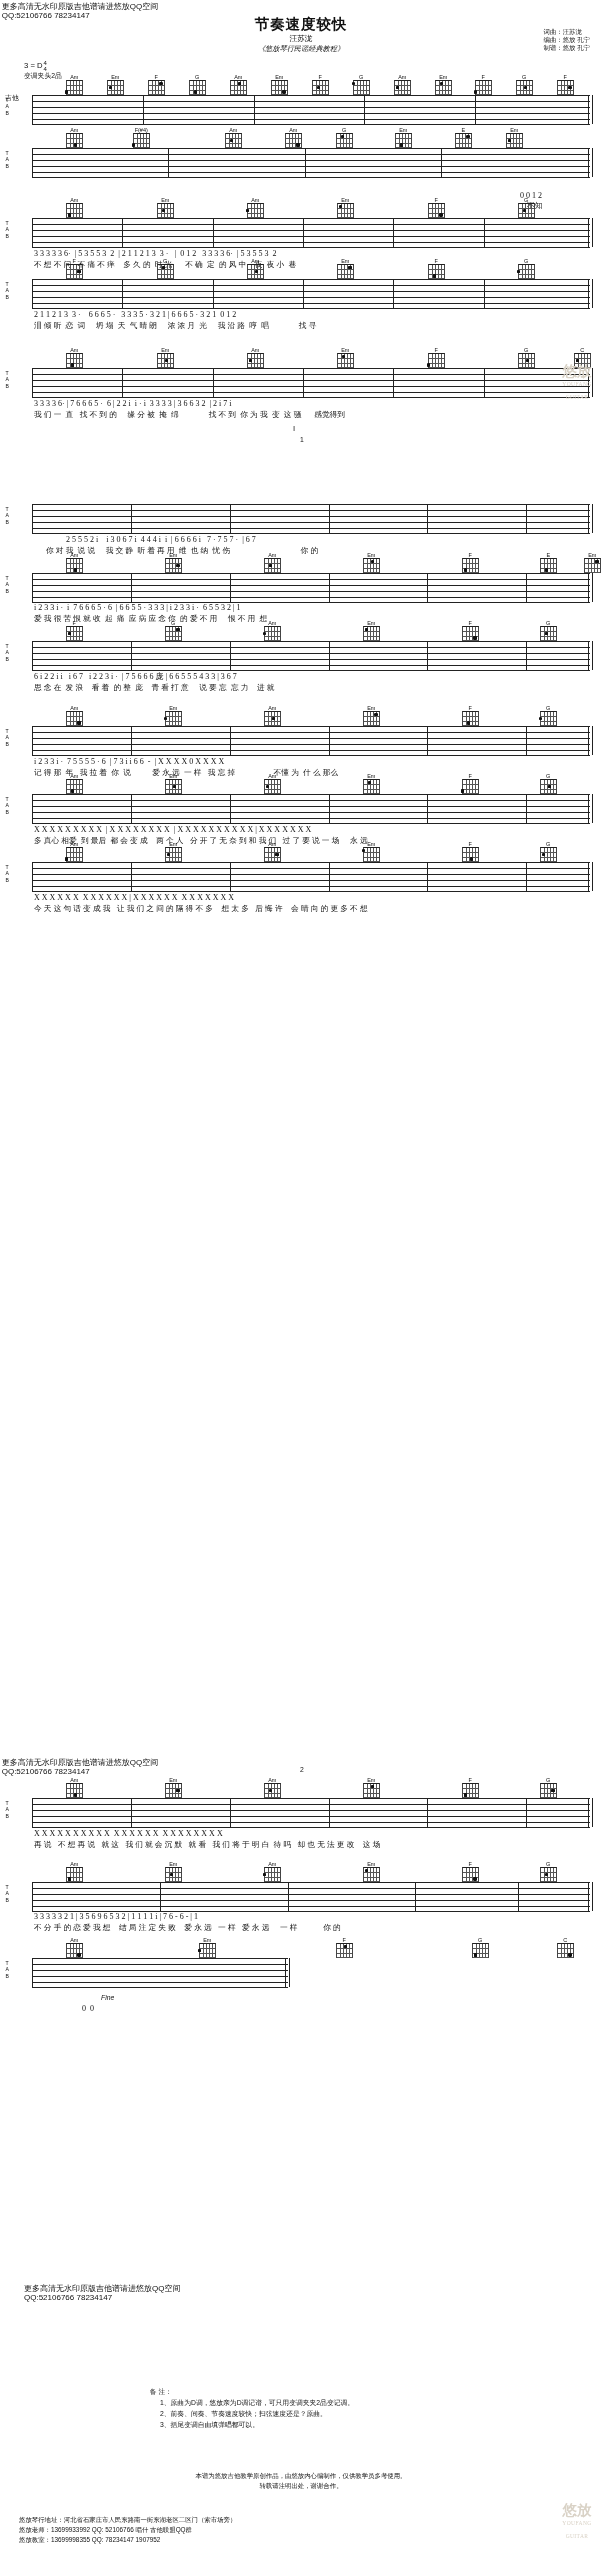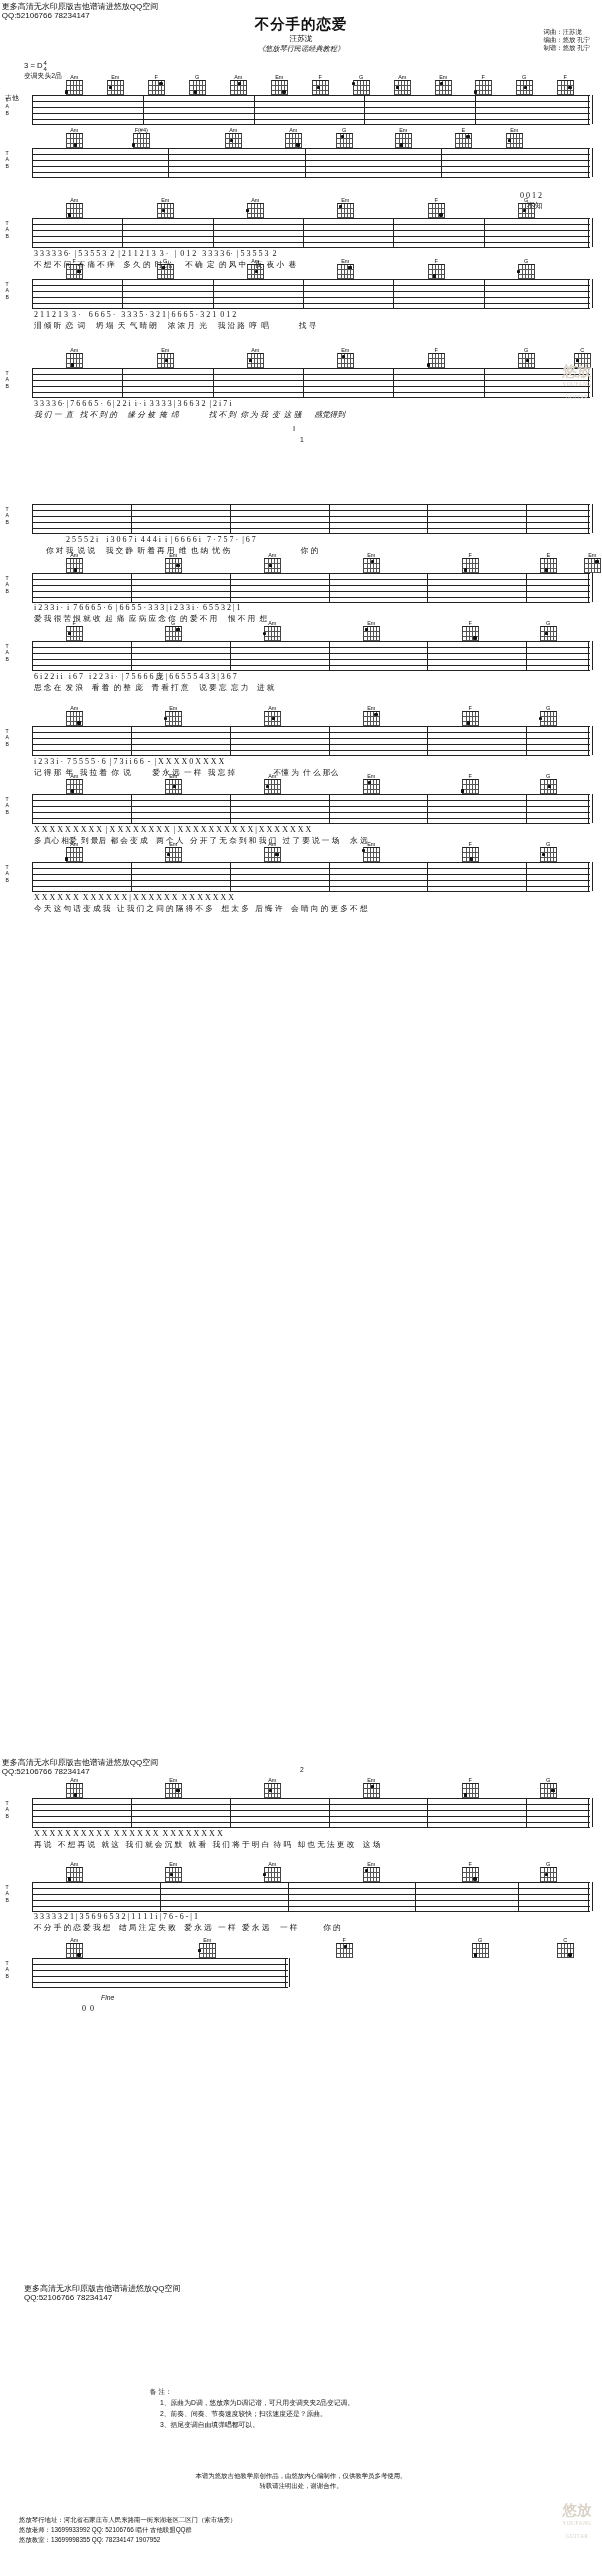--- a/index.html
+++ b/index.html
@@ -192,21 +192,21 @@
 </head>
 <body>
 
 <div class="page">
 
   <div class="wm" style="left:1.7px; top:1.7px;">
     <div>更多高清无水印原版吉他谱请进悠放QQ空间</div>
     <div class="l2">QQ:52106766    78234147</div>
   </div>
 
-  <div class="title" style="top:15.3px;">不分手的恋爱</div>
+  <div class="title" style="top:15.3px;">节奏速度较快</div>
   <div class="subtitle" style="top:34px;">汪苏泷</div>
   <div class="subtitle2" style="top:44px;">《悠放琴行民谣经典教程》</div>
 
   <div class="credits" style="top:28px;">
     <div>词曲：汪苏泷</div>
     <div>编曲：悠放 孔宁</div>
     <div>制谱：悠放 孔宁</div>
   </div>
 
   <div class="keysig" style="left:24px; top:60px;">
@@ -903,21 +903,21 @@
           <b style="left: 6.1px;"></b>
           <b style="left: 9.2px;"></b>
           <b style="left: 12.3px;"></b>
           <span class="dot" style="left: 1.4px; top: 5.1px;"></span>
           <span class="dot" style="left: 1.4px; top: 5.1px;"></span>
           <span class="dot" style="left: 1.4px; top: 5.1px;"></span>
         </div>
       </div>
     </div>
   <div class="num" style="left:34px; top:399px;">3 3 3 3 6· | 7 6 6 6 5 ·  6 | 2 2 i  i · i  3 3 3 3 | 3 6 6 3 2  | 2 i 7 i</div>
-  <div class="lyr" style="left:34px; top:410px;font-style:italic;">我 们 一  直   找 不 到 的     缘 分 被  掩  绵              找 不 到  你 为 我  变  这 骚      感觉得到</div>
+  <div class="lyr" style="left:34px; top:410px;">我 们 一  直   找 不 到 的     缘 分 被  掩  绵              找 不 到  你 为 我  变  这 骚      感觉得到</div>
   <div class="lyr" style="left:293px; top:424px;">I</div>
 
   <div class="pagenum" style="left:300px; top:436px;">1</div>
 
   <div class="wm-corner" style="left:552px; top:365px;">
     <span>悠放</span>
     <small>YOUFANG GUITAR</small>
   </div>
 
   <div class="sys" style="top:504px;">

